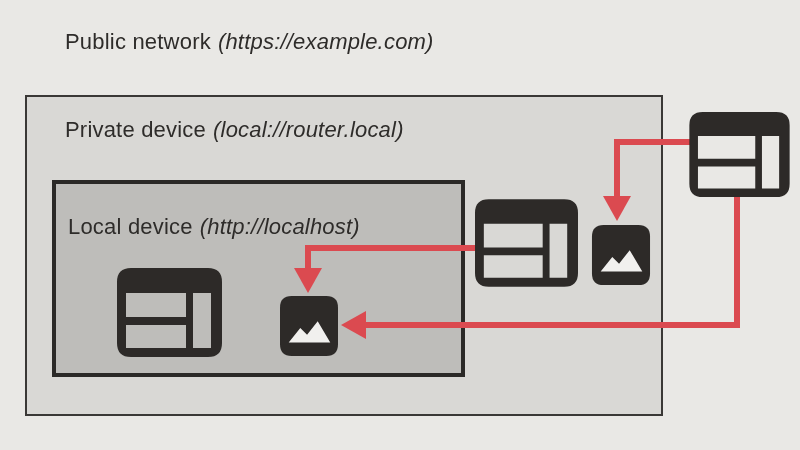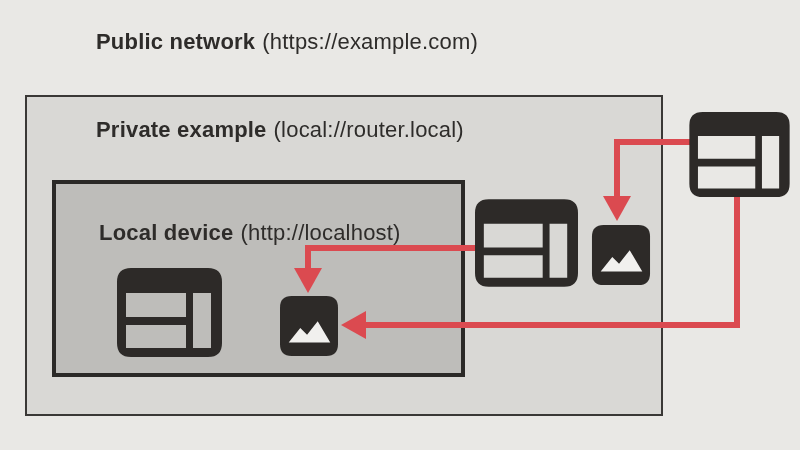--- a/index.html
+++ b/index.html
@@ -7,28 +7,28 @@
     --border-dark:#3a3836; --border-darker:#2b2927;
     --icon-dark:#2d2a28; --arrow-red:#db4a50; --text:#2e2c2a; --mountain-light:#f1f0ee;
   }
   html,body{margin:0;padding:0;}
   .canvas{
     position:relative; width:800px; height:450px; overflow:hidden;
     background:var(--bg-page);
     font-family:"Liberation Sans", sans-serif;
   }
   .net-label{position:absolute; font-size:22px; color:var(--text); white-space:nowrap; letter-spacing:.2px;}
-  .net-label .name{font-weight:700;margin-left:31px;}
-  .net-label .url{font-weight:400; margin-left:.32em;}
+  .net-label .name{font-weight:400;}
+  .net-label .url{font-weight:400; margin-left:.32em;font-style:italic;}
   .box{position:absolute; box-sizing:border-box;}
   .private-box{left:25px; top:95px; width:638px; height:321px; background:var(--bg-private); border:2px solid var(--border-dark);}
   .local-box{left:52px; top:180px; width:413px; height:197px; background:var(--bg-local); border:4px solid var(--border-darker);}
   .label-public{left:65px; top:29px;}
   .label-private{left:65px; top:117px;}
-  .label-local{left:68px; top:220px;}
+  .label-local{left:68px; top:214px;}
   .icon{position:absolute;}
   .icon svg{display:block; width:100%; height:100%;}
   .webpage-icon path{fill:var(--icon-dark); fill-rule:evenodd;}
   .image-icon .frame{fill:var(--icon-dark);}
   .image-icon .mountain{fill:var(--mountain-light);}
   .icon-webpage-local{left:117px; top:268px; width:105px; height:89px;}
   .icon-image-local{left:280px; top:295px; width:58px; height:62px;}
   .icon-webpage-private{left:475px; top:198px; width:103px; height:90px;}
   .icon-image-private{left:590px; top:225px; width:62px; height:60px;}
   .icon-webpage-public{left:689px; top:112px; width:101px; height:85px;}
@@ -40,21 +40,21 @@
 <body>
 
 <div class="canvas">
 
   <div class="net-label label-public">
     <span class="name">Public network</span><span class="url">(https://example.com)</span>
   </div>
 
   <div class="box private-box"></div>
   <div class="net-label label-private">
-    <span class="name">Private example</span><span class="url">(local://router.local)</span>
+    <span class="name">Private device</span><span class="url">(local://router.local)</span>
   </div>
 
   <div class="box local-box"></div>
   <div class="net-label label-local">
     <span class="name">Local device</span><span class="url">(http://localhost)</span>
   </div>
 
   <svg class="connector-layer" viewBox="0 0 800 450">
     <g>
       <polyline class="connector" points="478,248 308,248 308,270"></polyline>

